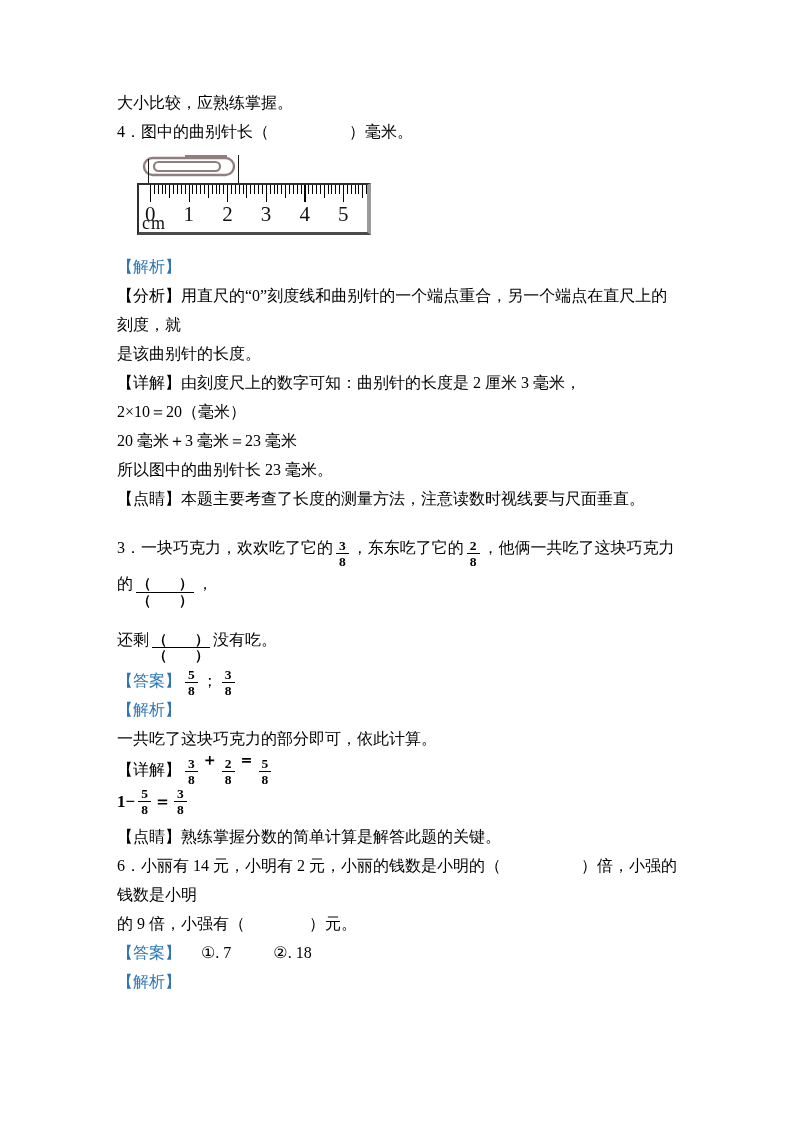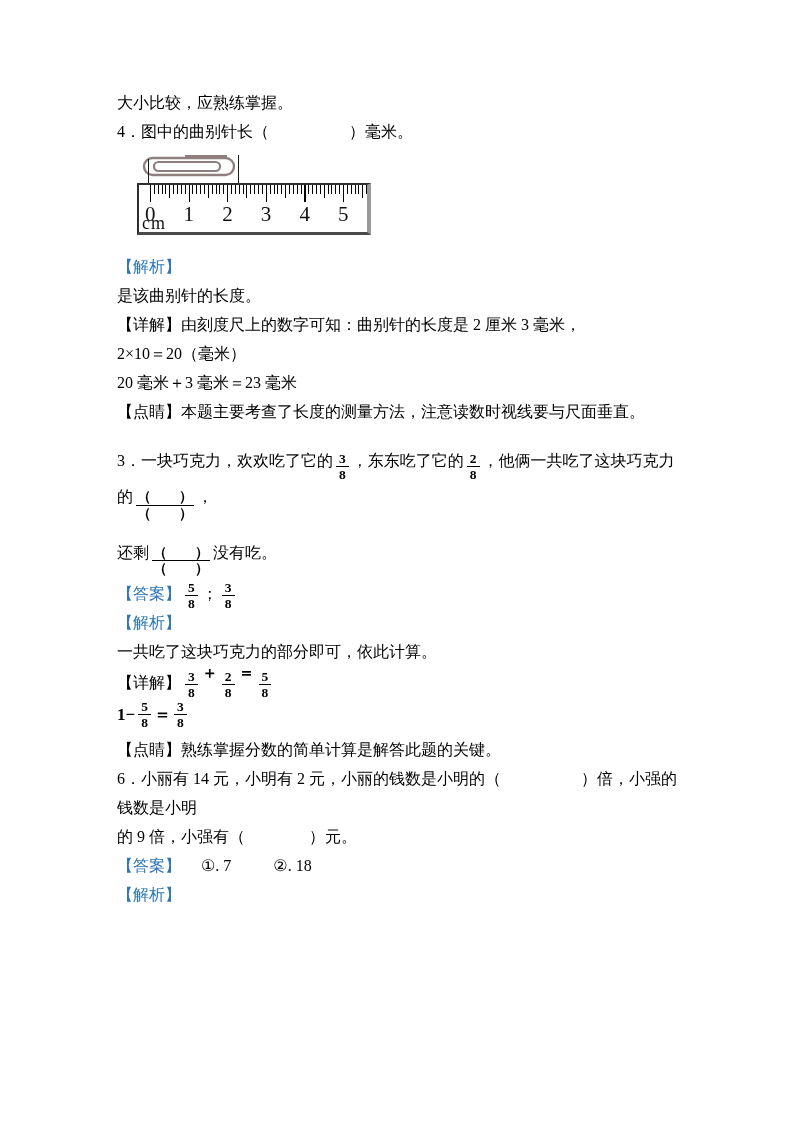--- a/index.html
+++ b/index.html
@@ -82,24 +82,26 @@
       <span class="rn" style="left:44.6px">1</span>
       <span class="rn" style="left:83.2px">2</span>
       <span class="rn" style="left:121.8px">3</span>
       <span class="rn" style="left:160.4px">4</span>
       <span class="rn" style="left:199px">5</span>
       <span class="cmu">cm</span>
     </div>
   </div>
 
   <p class="line"><span class="blue">【解析】</span></p>
+  <p class="line"><span>【分析】</span><span>用直尺的“0”刻度线和曲别针的一个端点重合，另一个端点在直尺上的刻度，就</span></p>
   <p class="line">是该曲别针的长度。</p>
   <p class="line"><span>【详解】</span><span>由刻度尺上的数字可知：曲别针的长度是 2 厘米 3 毫米，</span></p>
   <p class="line">2×10＝20（毫米）</p>
   <p class="line">20 毫米＋3 毫米＝23 毫米</p>
+  <p class="line">所以图中的曲别针长 23 毫米。</p>
   <p class="line"><span>【点睛】</span><span>本题主要考查了长度的测量方法，注意读数时视线要与尺面垂直。</span></p>
 
   <p class="q5line"><span>3．一块巧克力，欢欢吃了它的</span><span class="frac">
         <span class="fn">3</span>
         <span class="fd">8</span>
       </span><span>，东东吃了它的</span><span class="frac">
         <span class="fn">2</span>
         <span class="fd">8</span>
       </span><span>，他俩一共吃了这块巧克力的</span><span class="frac blank">
         <span class="fn">（　　）</span>

